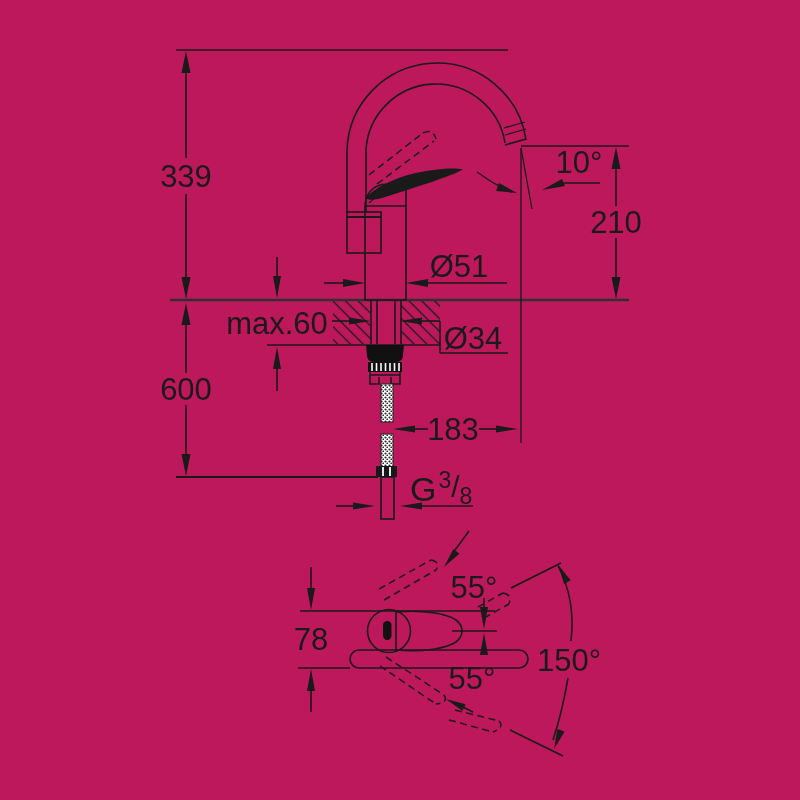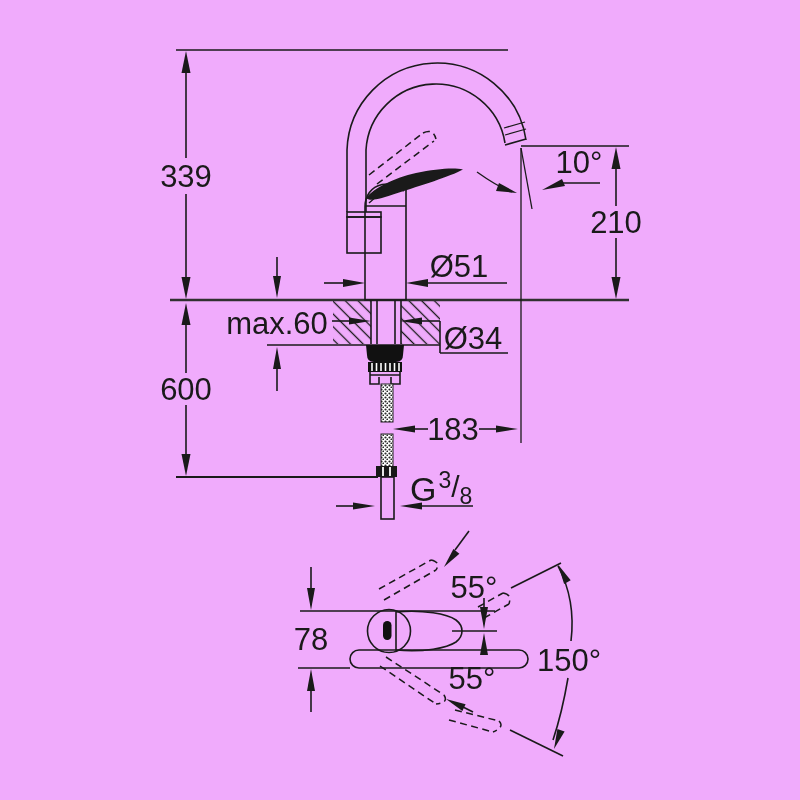--- a/index.html
+++ b/index.html
@@ -1,16 +1,16 @@
 <!DOCTYPE html>
 <html><head>
 <meta charset="utf-8">
 <style>
   html,body{margin:0;padding:0;background:#ffffff;}
-  .canvas{width:800px;height:800px;background:#f0abfc;position:relative;font-family:"Liberation Sans",sans-serif;}
+  .canvas{width:800px;height:800px;background:#be185d;position:relative;font-family:"Liberation Sans",sans-serif;}
   svg{display:block;}
   text{font-family:"Liberation Sans","DejaVu Sans",sans-serif;fill:#1a1a1a;}
   .dim{font-size:31px;}
   .ln{stroke:#1a1a1a;stroke-width:1.6;fill:none;}
   .thin{stroke:#1a1a1a;stroke-width:1.3;fill:none;}
   .ar{fill:#1a1a1a;stroke:none;}
   .dash{stroke:#1a1a1a;stroke-width:1.5;fill:none;stroke-dasharray:7 4.5;}
   .white-stripe{stroke:#ffffff;stroke-width:1.6;}
 </style>
 </head>

